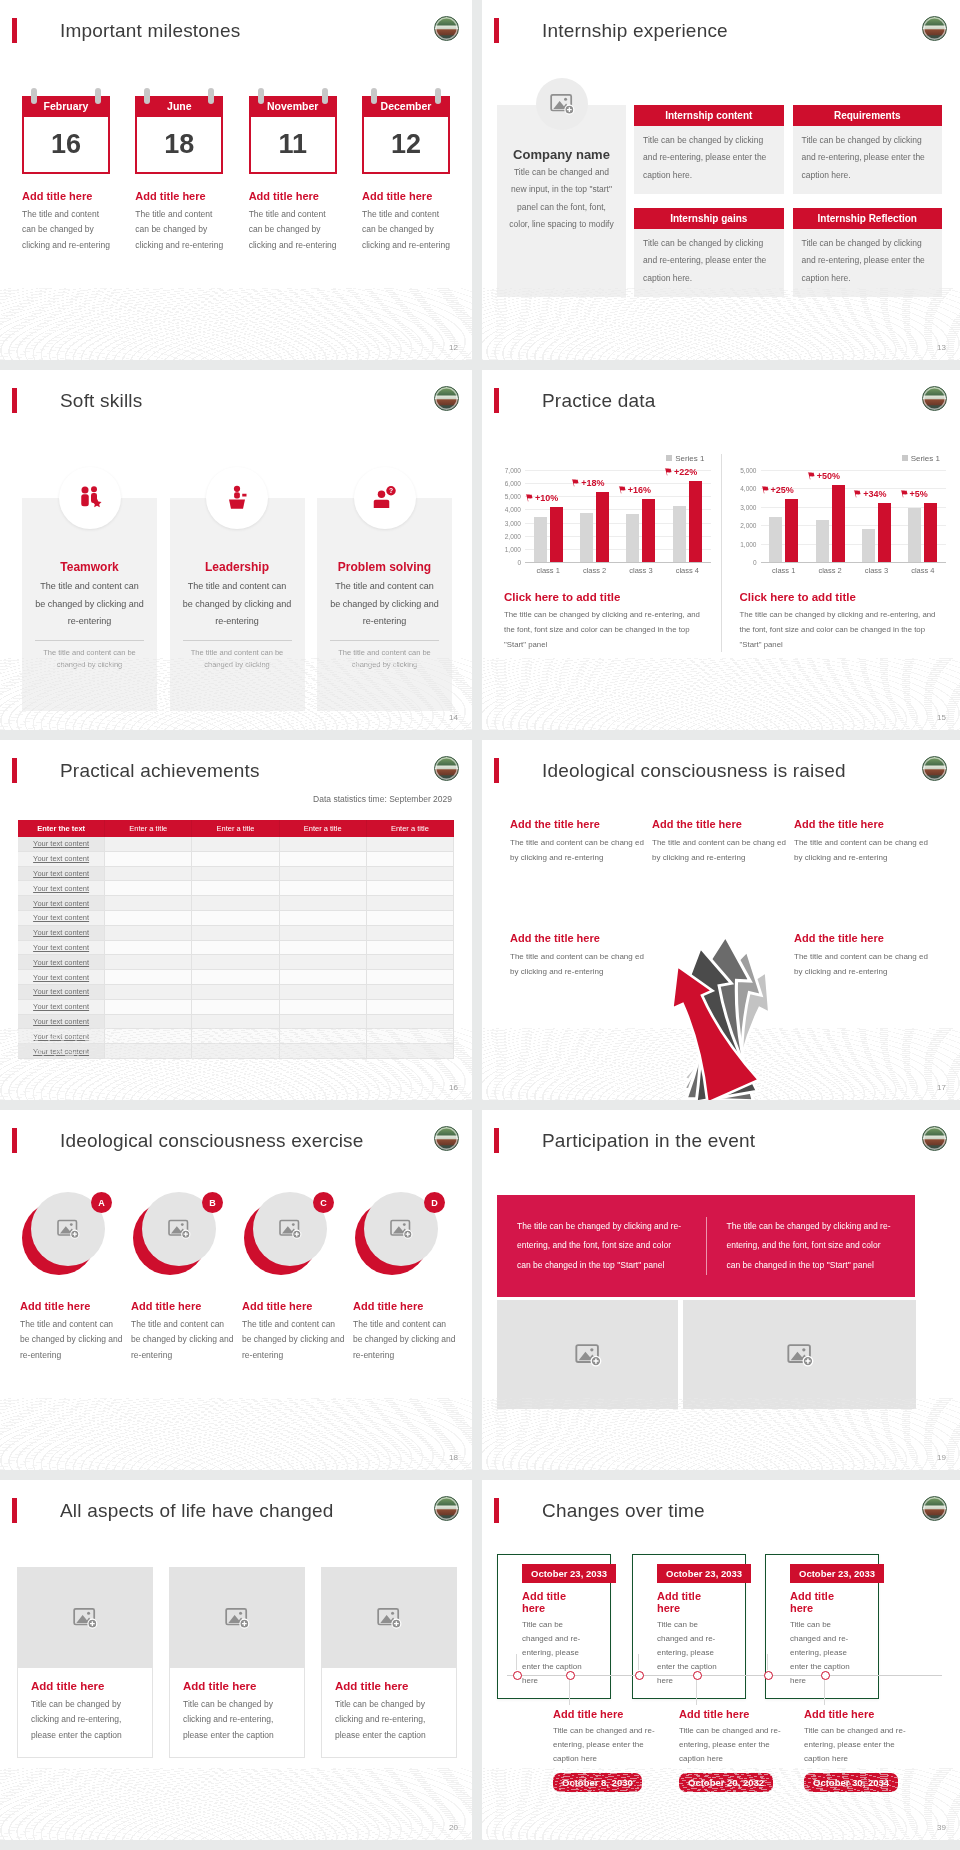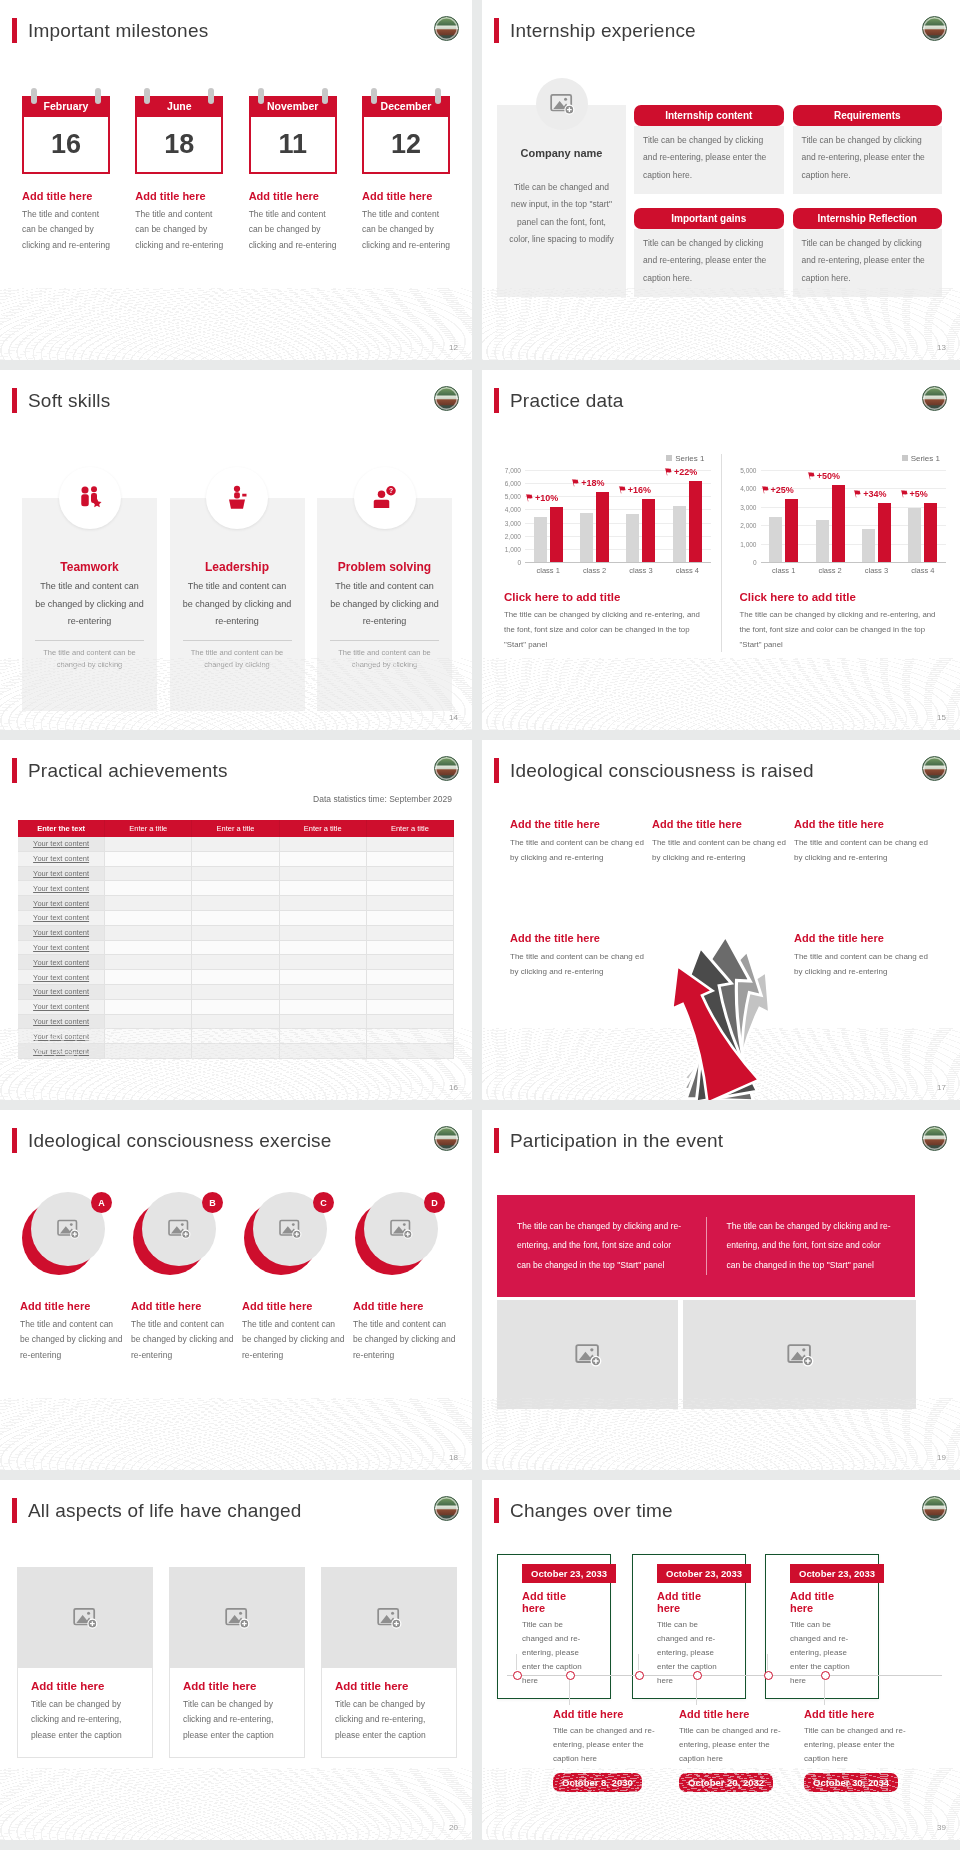--- a/index.html
+++ b/index.html
@@ -6,21 +6,21 @@
   body{width:960px;height:1850px;font-family:"Liberation Sans",sans-serif;-webkit-font-smoothing:antialiased;}
   :root{--accent:#ce0e2d;--banner:#d4164a;--bargray:#d6d6d6;}
   .grid{display:grid;grid-template-columns:472px 478px;grid-auto-rows:360px;gap:10px;}
   .slide{position:relative;background:#fff;overflow:hidden;}
   .slide::after{content:"";position:absolute;left:0;right:0;bottom:0;height:72px;pointer-events:none;opacity:.55;
     background:
       repeating-radial-gradient(ellipse 130% 95% at 112% 160%, #e7e7e7 0 1px, rgba(255,255,255,0) 1px 6px),
       repeating-radial-gradient(ellipse 120% 85% at -12% 165%, #ececec 0 1px, rgba(255,255,255,0) 1px 7px);}
   .slide-header{position:absolute;top:18px;left:12px;display:flex;align-items:center;z-index:3;}
   .accent-bar{width:5px;height:25px;background:var(--accent);margin-right:11px;}
-  .slide-title{font-size:19px;color:#3c3c3c;letter-spacing:.2px;}
+  .slide-title{font-size:19px;color:#3c3c3c;letter-spacing:.2px;margin-left:32px;}
   .logo{position:absolute;top:16px;right:13px;width:23px;height:23px;border-radius:50%;z-index:3;
     background:linear-gradient(to bottom,#7aa065 0%,#4a6e4c 34%,#dfe4d8 40%,#cfd6c9 50%,#8a4a33 56%,#6e3b2a 76%,#3c4d42 82%);
     border:1px solid #395641;box-shadow:inset 0 0 0 1.5px rgba(255,255,255,.55);}
   .page-num{position:absolute;bottom:8px;right:14px;font-size:8px;color:#9a9a9a;z-index:3;}
   .red-title{font-size:11px;font-weight:bold;color:var(--accent);margin:0 0 5px 0;}
   .small{font-size:8.5px;color:#6b6b6b;line-height:1.8;}
 
   
   .cal-row{position:absolute;left:22px;right:22px;top:88px;display:flex;justify-content:space-between;}
   .cal-col{width:88px;}
@@ -28,24 +28,24 @@
   .pin{position:absolute;top:-8px;width:6px;height:16px;border-radius:3px;background:#c7c7c7;z-index:2;}
   .pin.l{left:9px;} .pin.r{right:9px;}
   .cal-head{background:var(--accent);color:#fff;font-weight:bold;font-size:10.5px;text-align:center;height:21px;line-height:21px;}
   .cal-body{border:2px solid var(--accent);border-top:none;height:55px;display:flex;align-items:center;justify-content:center;
     font-size:27px;font-weight:bold;color:#3f3f3f;background:#fff;}
   .cal-col .red-title{margin-top:16px;}
 
   
   .company-box{position:absolute;left:15px;top:105px;width:129px;height:192px;background:#f0f0f0;text-align:center;padding:42px 10px 0;box-sizing:border-box;}
   .company-icon{position:absolute;top:-27px;left:50%;transform:translateX(-50%);width:52px;height:52px;border-radius:50%;background:#ececec;display:flex;align-items:center;justify-content:center;}
-  .company-name{font-size:11px;font-weight:bold;color:#3d3d3d;margin-bottom:20px;}
+  .company-name{font-size:13px;font-weight:bold;color:#3d3d3d;margin-bottom:2px;}
   .info-grid{position:absolute;left:152px;right:18px;top:105px;height:192px;display:grid;grid-template-columns:1fr 1fr;grid-template-rows:1fr 1fr;gap:14px 9px;}
   .info-item{display:flex;flex-direction:column;}
-  .info-head{background:var(--accent);color:#fff;font-weight:bold;font-size:10px;height:21px;line-height:21px;text-align:center;flex:none;border-radius:7px;}
+  .info-head{background:var(--accent);color:#fff;font-weight:bold;font-size:10px;height:21px;line-height:21px;text-align:center;flex:none;}
   .info-body{background:#f0f0f0;flex:1;padding:6px 9px;font-size:8.5px;color:#6b6b6b;line-height:2.05;}
 
   
   .skill-row{position:absolute;left:22px;right:20px;top:128px;display:flex;justify-content:space-between;}
   .skill-card{position:relative;width:135px;background:#f2f2f2;padding:62px 13px 10px;box-sizing:border-box;height:213px;text-align:center;}
   .skill-icon{position:absolute;top:-31px;left:50%;transform:translateX(-50%);width:62px;height:62px;border-radius:50%;background:#fff;box-shadow:0 1px 3px rgba(0,0,0,.08);display:flex;align-items:center;justify-content:center;}
   .skill-title{font-size:12px;font-weight:bold;color:var(--accent);margin-bottom:4px;}
   .skill-body{font-size:9px;color:#555;line-height:1.95;}
   .skill-div{border-top:1px solid #cfcfcf;margin-top:9px;padding-top:6px;font-size:7.5px;color:#9d9d9d;line-height:1.7;}
 
@@ -204,21 +204,21 @@
     <div class="info-grid">
       <div class="info-item">
         <div class="info-head">Internship content</div>
         <div class="info-body">Title can be changed by clicking and re-entering, please enter the caption here.</div>
       </div>
       <div class="info-item">
         <div class="info-head">Requirements</div>
         <div class="info-body">Title can be changed by clicking and re-entering, please enter the caption here.</div>
       </div>
       <div class="info-item">
-        <div class="info-head">Important gains</div>
+        <div class="info-head">Internship gains</div>
         <div class="info-body">Title can be changed by clicking and re-entering, please enter the caption here.</div>
       </div>
       <div class="info-item">
         <div class="info-head">Internship Reflection</div>
         <div class="info-body">Title can be changed by clicking and re-entering, please enter the caption here.</div>
       </div>
     </div>
     <div class="page-num">13</div>
   </div>
 

